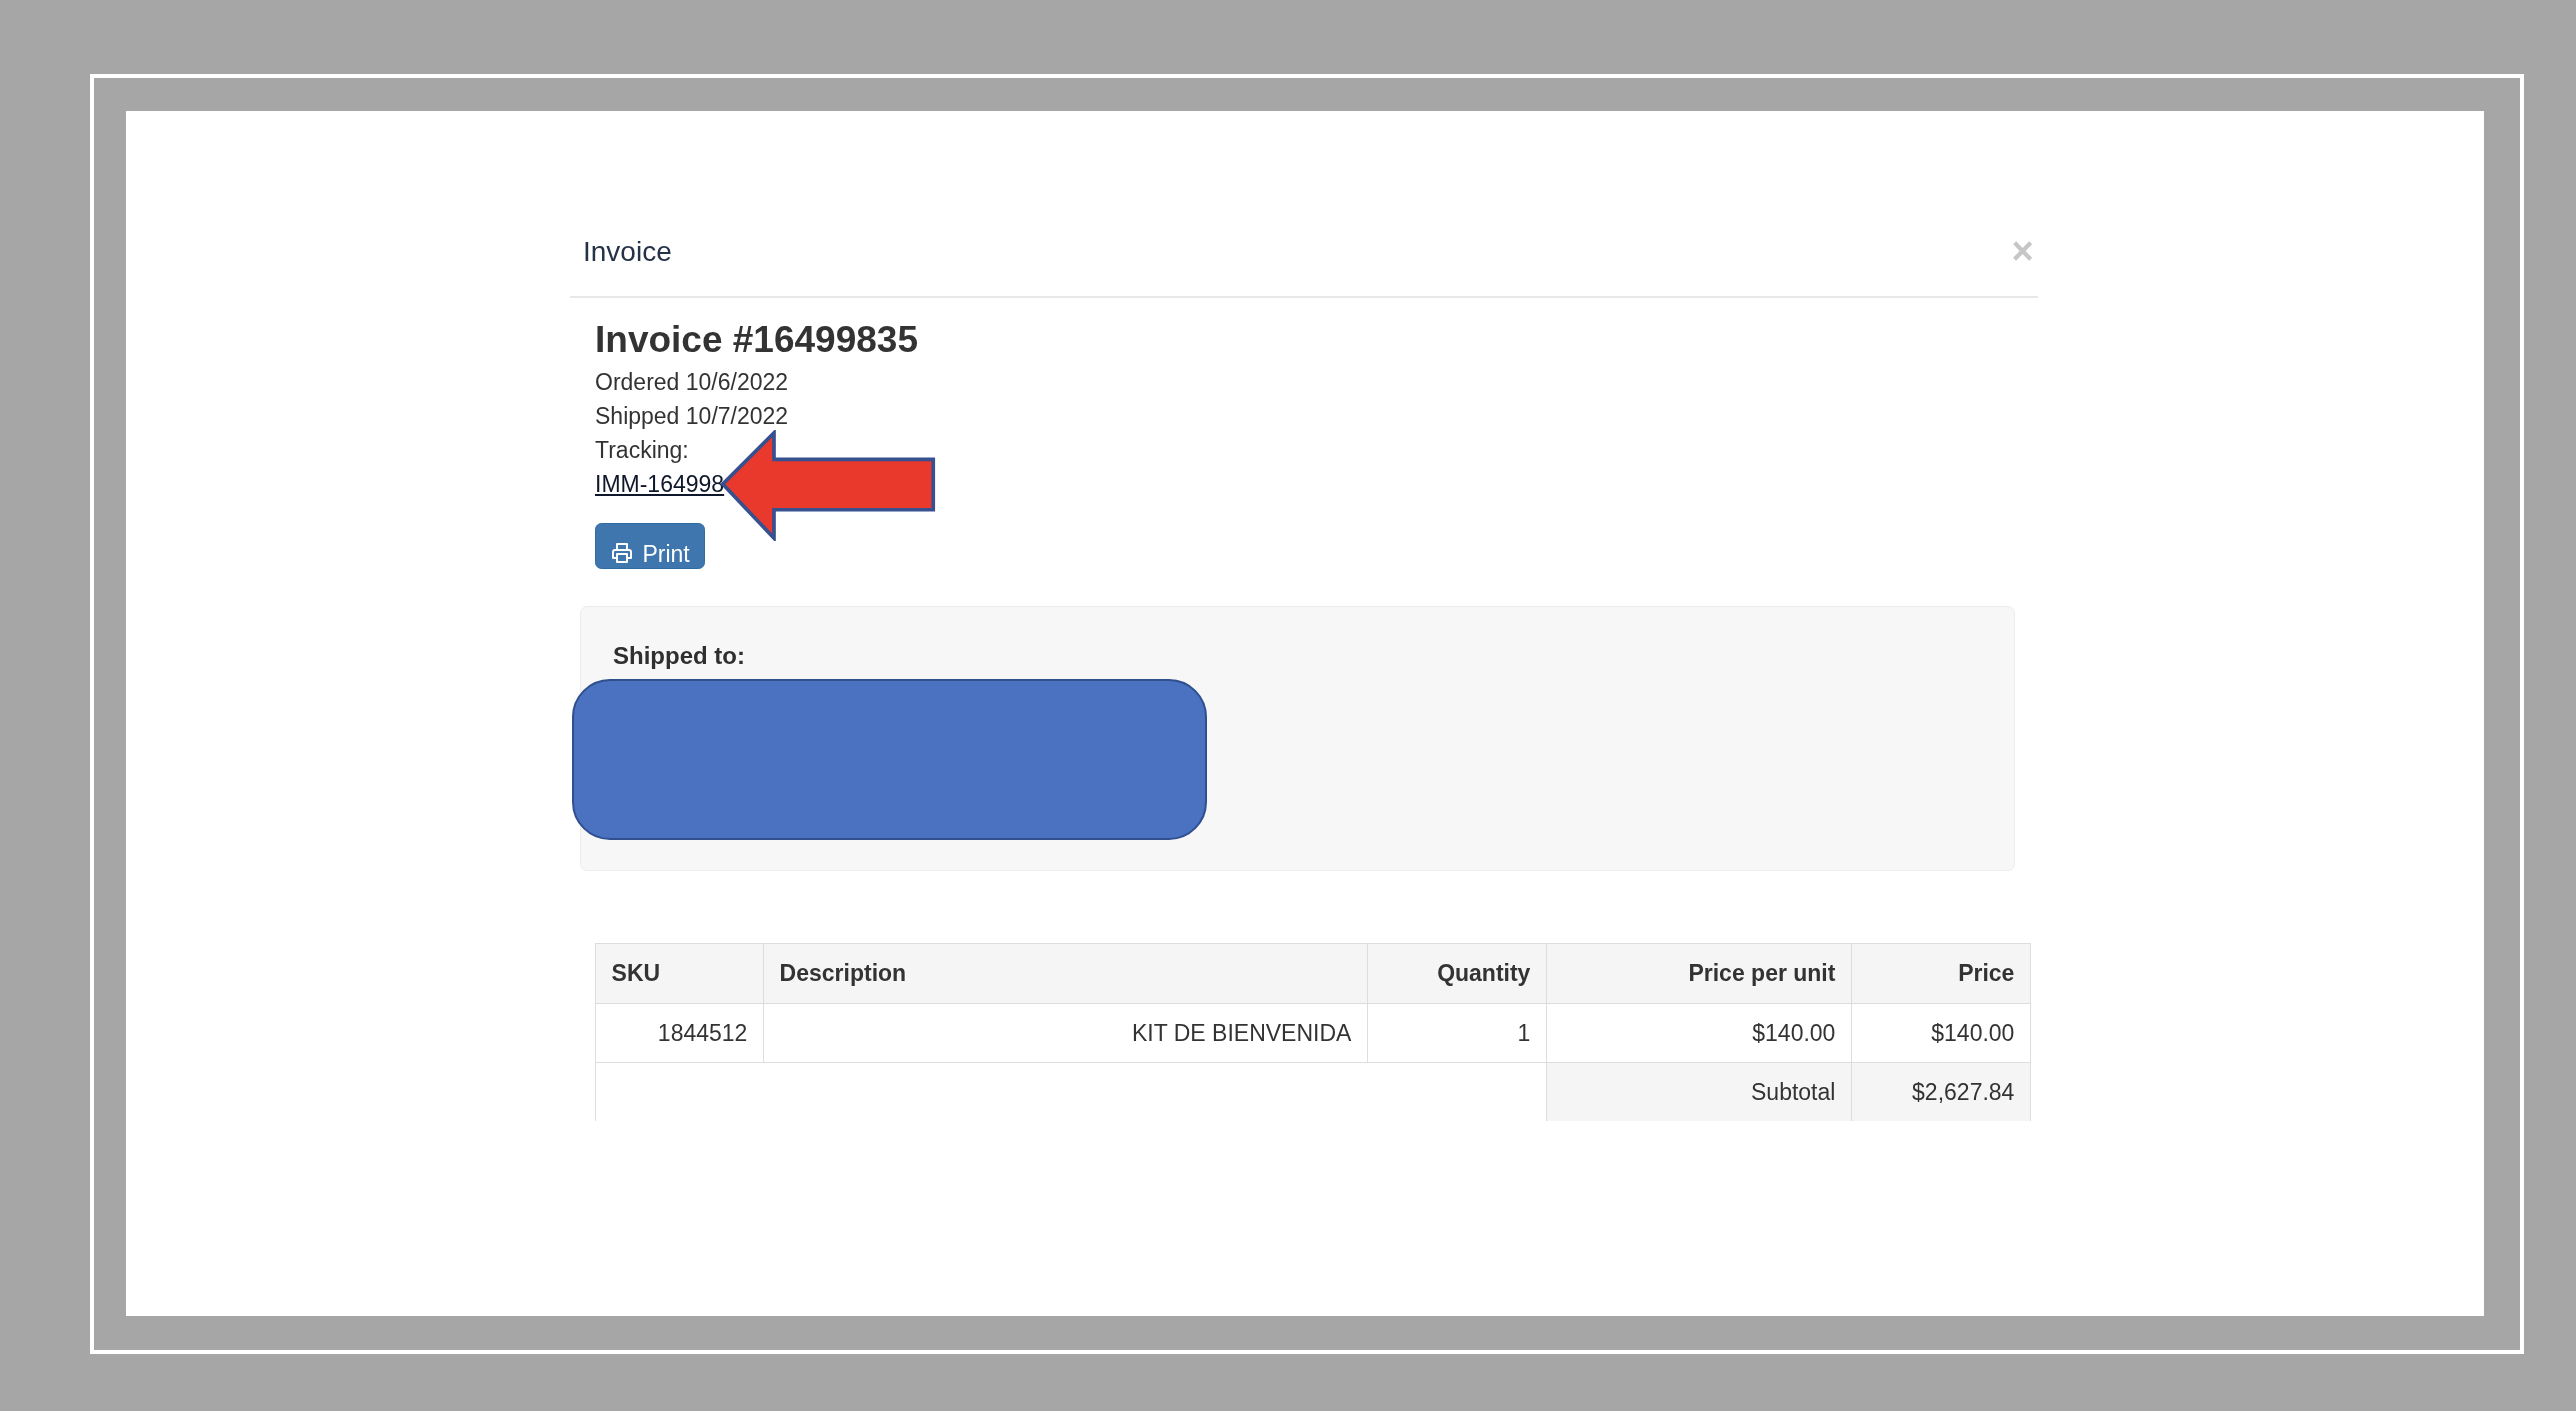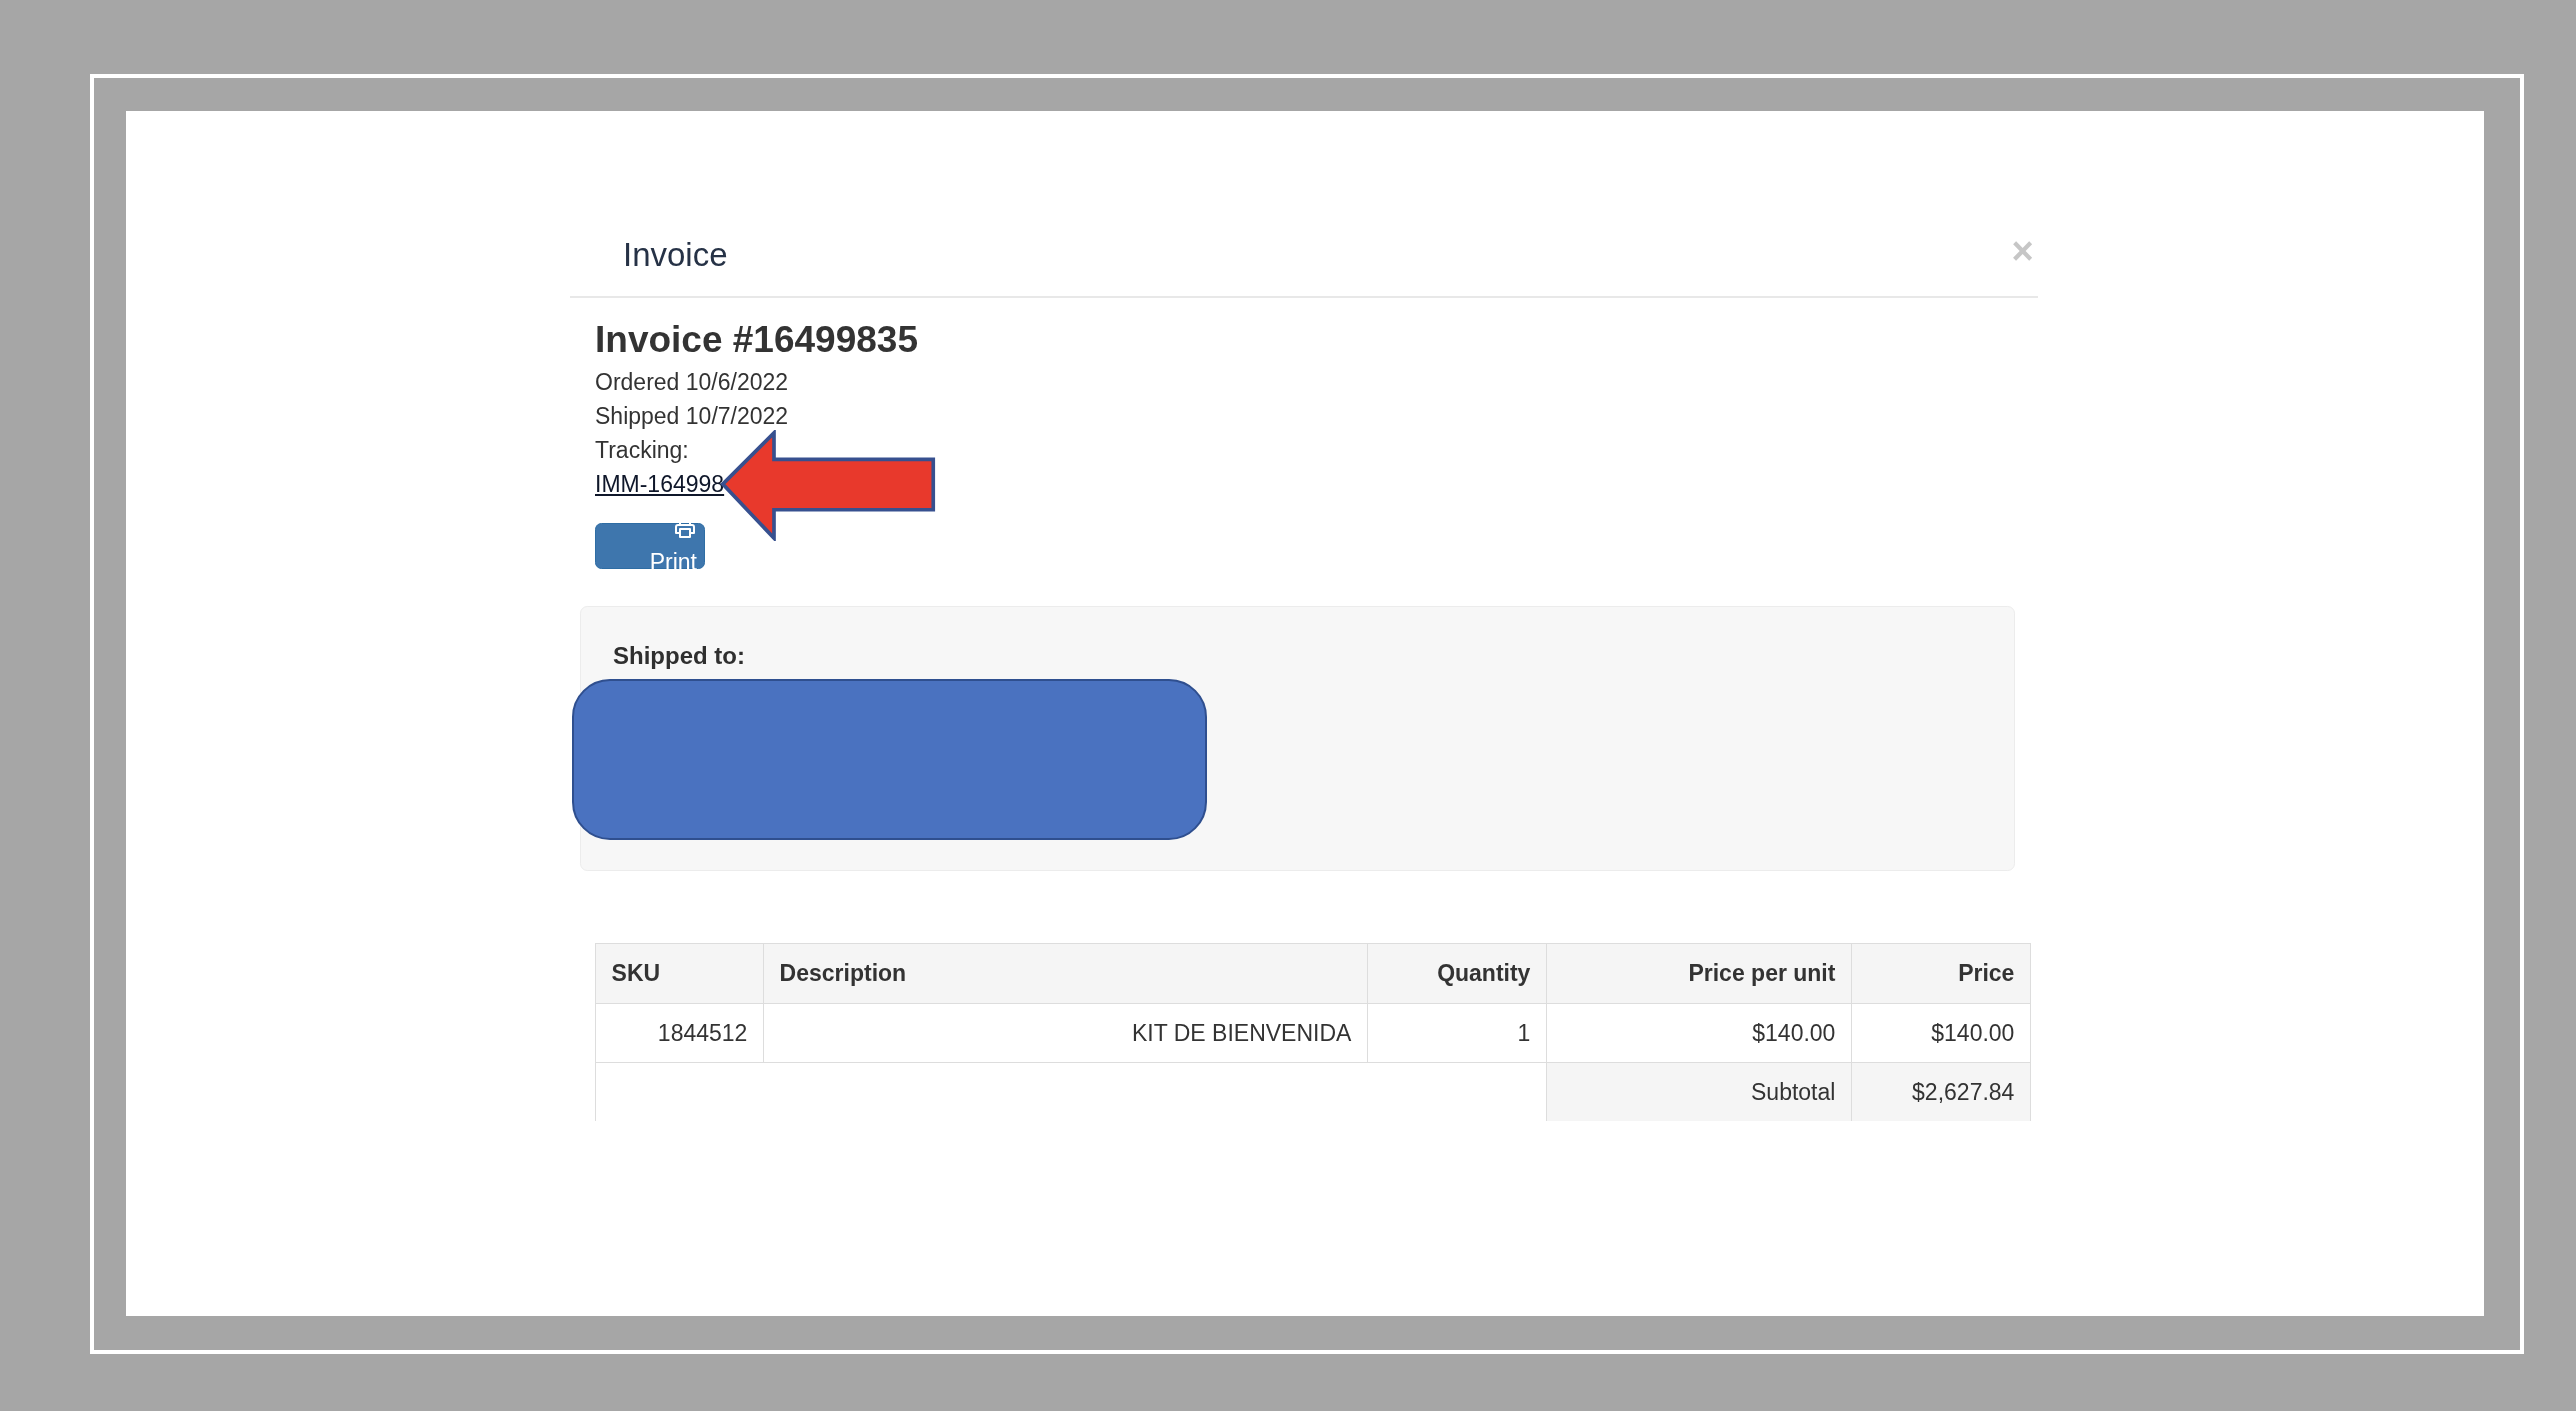--- a/index.html
+++ b/index.html
@@ -17,22 +17,22 @@
     border:4.6px solid #ffffff;
     box-sizing:border-box;
   }
   .page{
     position:absolute;left:126px;top:111px;
     width:2358px;height:1205px;
     background:#ffffff;
   }
   
   .modal-title{
-    position:absolute;left:497px;top:126px;
-    font-size:33px;font-weight:500;color:#263246;
+    position:absolute;left:457px;top:126px;
+    font-size:28px;font-weight:500;color:#263246;
     line-height:1.1;
   }
   .modal-close{
     position:absolute;left:1869px;top:114px;
     width:55px;height:55px;
     font-size:38px;font-weight:700;color:#c6c6c6;
     text-align:center;line-height:53px;
     cursor:pointer;user-select:none;
   }
   .modal-divider{
@@ -50,22 +50,22 @@
     font-size:23px;line-height:34px;color:#333;
   }
   .tracking-link{
     color:#0f172a;text-decoration:underline;cursor:pointer;
   }
   .print-btn{
     position:absolute;left:469px;top:412px;
     width:110px;height:46px;box-sizing:border-box;
     background:#3e76ad;border:1.8px solid #2e6da4;border-radius:6.4px;
     color:#fff;font-size:23px;font-family:"Liberation Sans",sans-serif;
-    display:flex;align-items:flex-end;justify-content:center;gap:8.2px;
-    cursor:pointer;padding:7px;flex-direction:column;
+    display:flex;align-items:flex-start;justify-content:center;gap:8.2px;
+    cursor:pointer;padding:17px;
   }
   .print-btn svg{flex:0 0 auto;}
   
   .ship-panel{
     position:absolute;left:454px;top:495px;
     width:1435px;height:265px;box-sizing:border-box;
     background:#f7f7f7;border:1.8px solid #ececec;border-radius:7.3px;
   }
   .ship-label{
     position:absolute;left:32px;top:35px;

